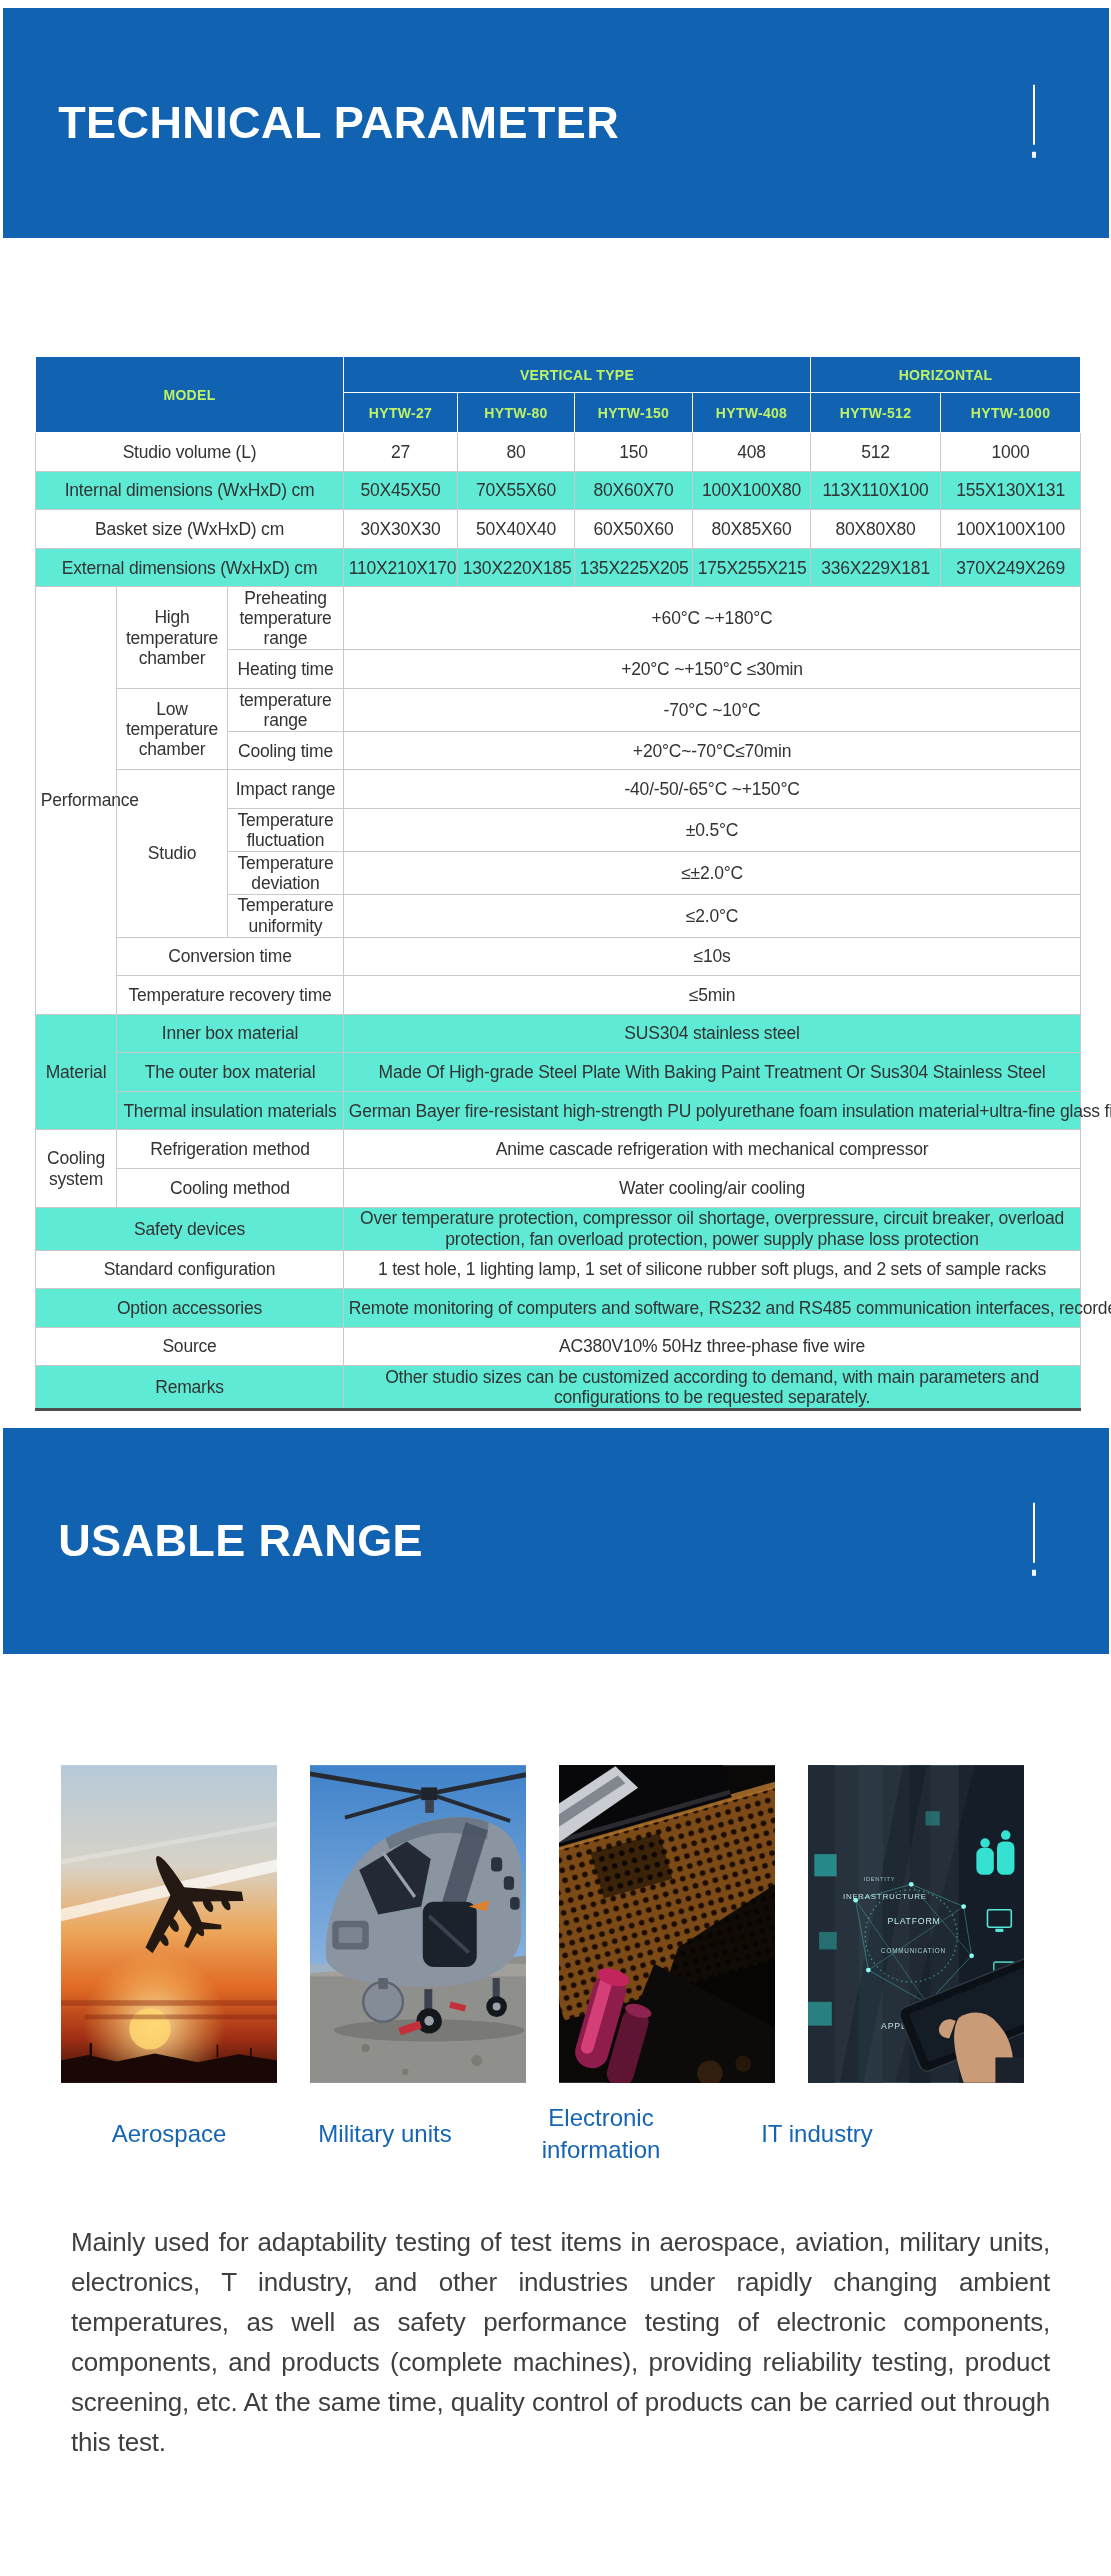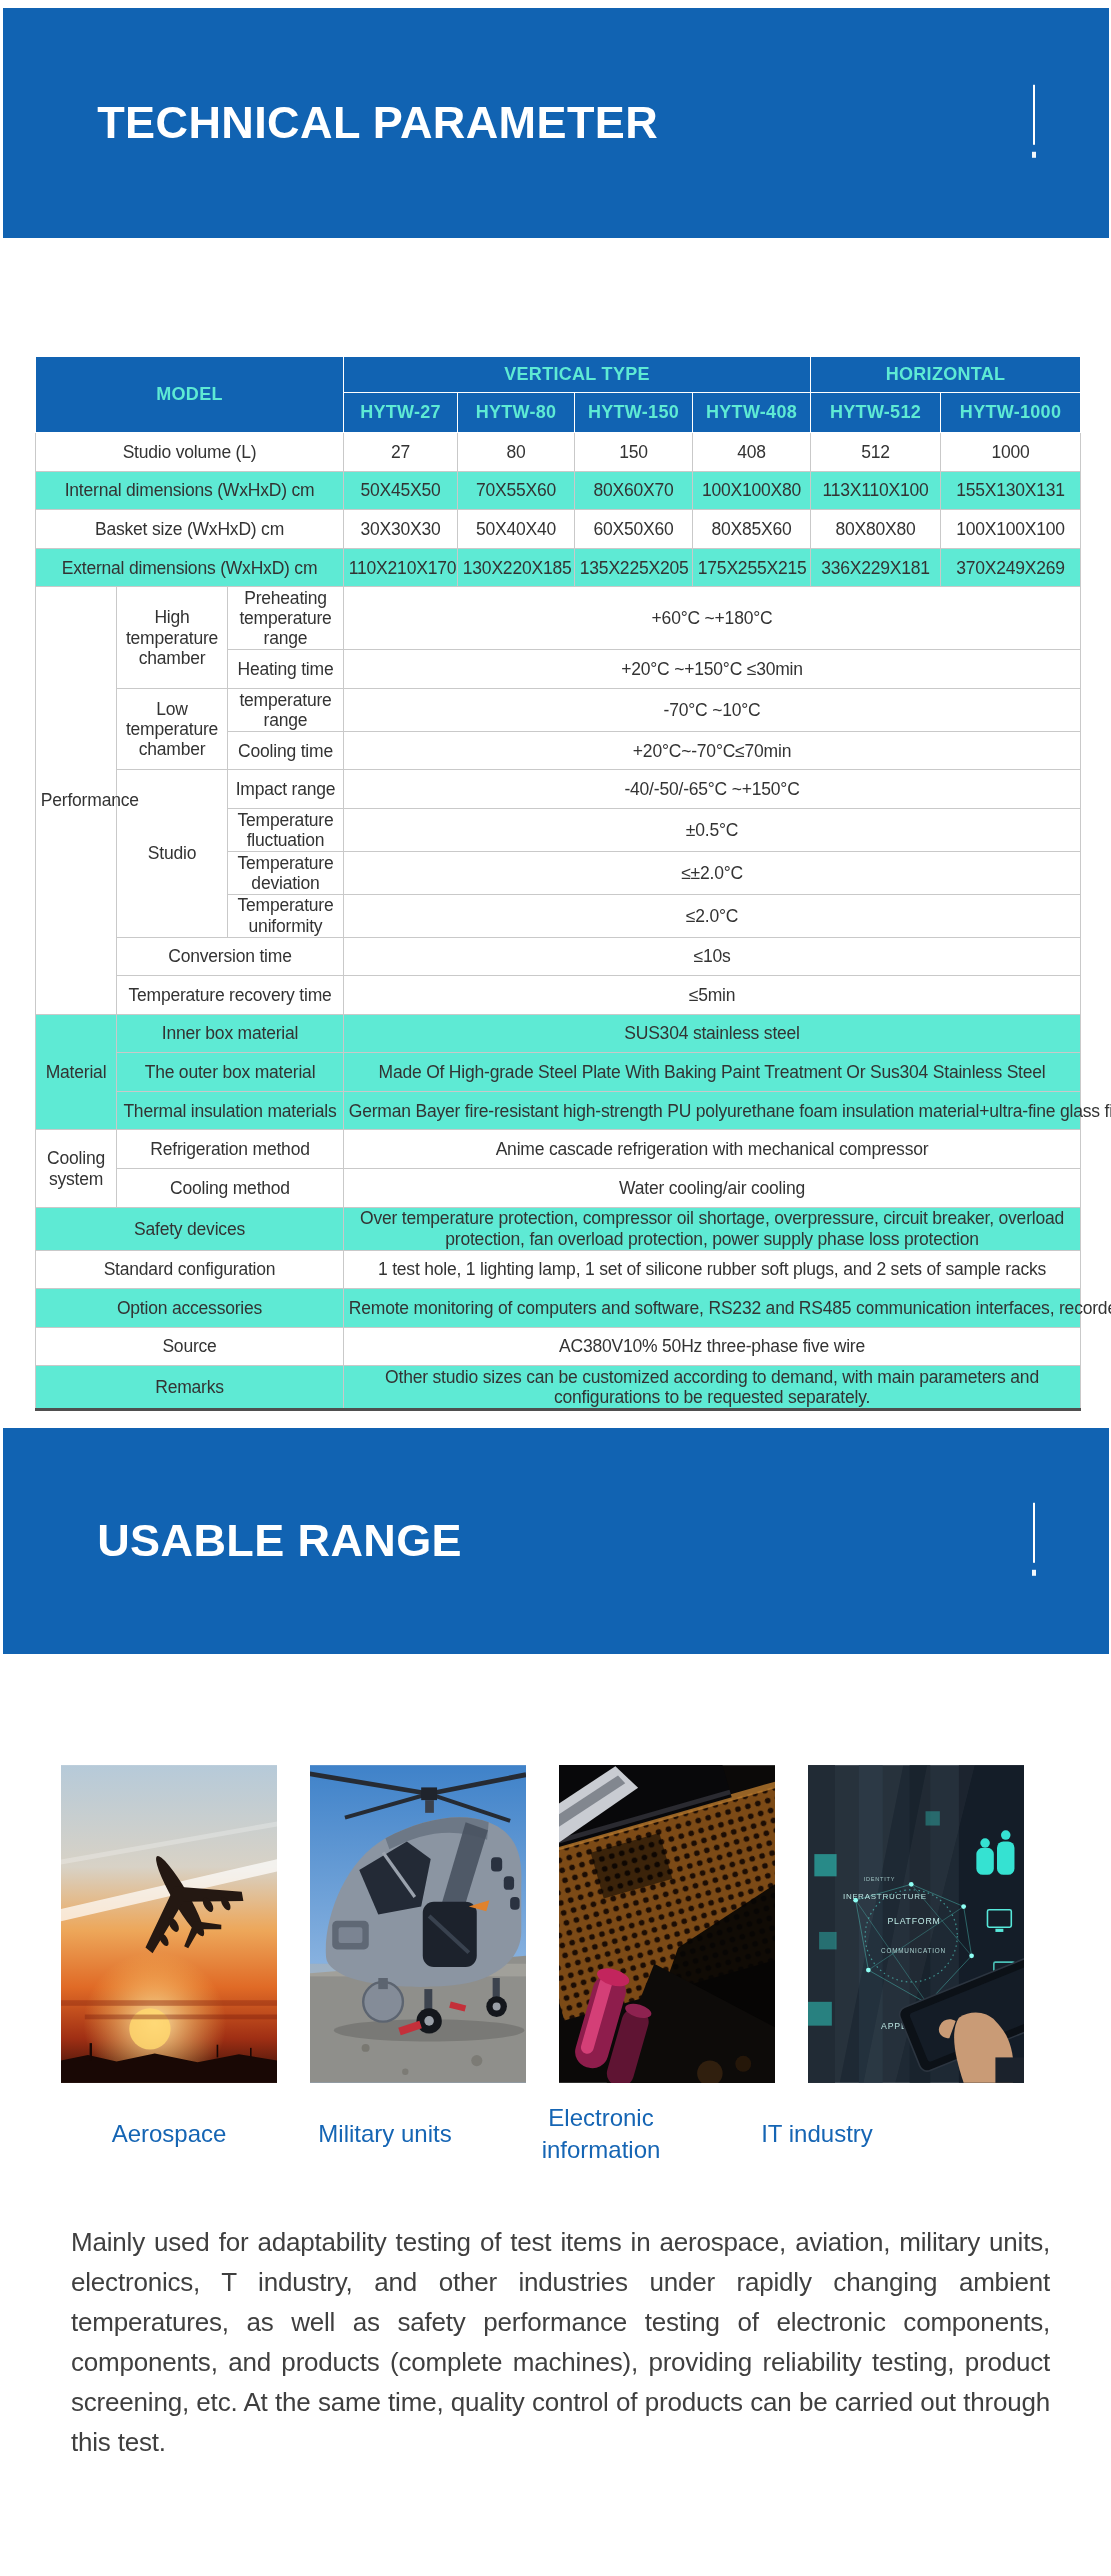--- a/index.html
+++ b/index.html
@@ -3,32 +3,32 @@
 <meta charset="utf-8">
 <style>
   html,body{margin:0;padding:0;background:#fff;}
   .page{position:relative;width:1112px;height:2576px;background:#ffffff;
         font-family:"Liberation Sans",sans-serif;overflow:hidden;}
 
   
   .band{position:absolute;left:3.2px;right:3.2px;background:#1163b2;display:flex;align-items:center;}
   .band1{top:8px;height:230px;}
   .band2{top:1428px;height:226px;}
-  .band h1{margin:0 0 0 94px;font-size:45px;font-weight:bold;color:#ffffff;letter-spacing:0.4px;}
+  .band h1{margin:0 0 0 55px;font-size:45px;font-weight:bold;color:#ffffff;letter-spacing:0.4px;}
   .band-deco{position:absolute;right:73px;top:50%;transform:translateY(-52%);
              display:flex;flex-direction:column;align-items:center;gap:7.1px;}
   .deco-line{display:block;width:2.4px;height:60px;background:#ffffff;}
   .deco-dot{display:block;width:4px;height:6.4px;background:#ffffff;opacity:.95;}
 
   
   table.spec{position:absolute;top:356px;left:35px;width:1045px;table-layout:fixed;
              border-collapse:collapse;border:0.8px solid #c9c9c9;border-bottom:3.2px solid #4f4f4f;
              color:#333;}
-  table.spec th{background:#1163b2;color:#5eead4;border:1.6px solid #ffffff;
-                font-weight:600;font-size:18px;height:35px;letter-spacing:0.3px;padding:0 3.2px;}
+  table.spec th{background:#1163b2;color:#bef264;border:1.6px solid #ffffff;
+                font-weight:600;font-size:14px;height:35px;letter-spacing:0.3px;padding:0 3.2px;}
   table.spec thead tr.models th{height:39px;font-weight:600;margin-top:12px;}
   table.spec td{border:0.8px solid #c9c9c9;background:#ffffff;text-align:center;vertical-align:middle;
                 font-size:17.5px;height:36px;padding:0.8px 4.8px;letter-spacing:-0.2px;line-height:1.15;}
   table.spec tr.g td{background:#5eead4;}
   td.sz-small{font-size:13.5px;line-height:1.2;}
   td.sz-medium{font-size:16px;white-space:nowrap;}
   td.sz-compact{font-size:14.7px;white-space:nowrap;letter-spacing:-0.3px;}
 
   
   .gallery{position:absolute;top:1765px;left:61px;display:flex;gap:33px;}

